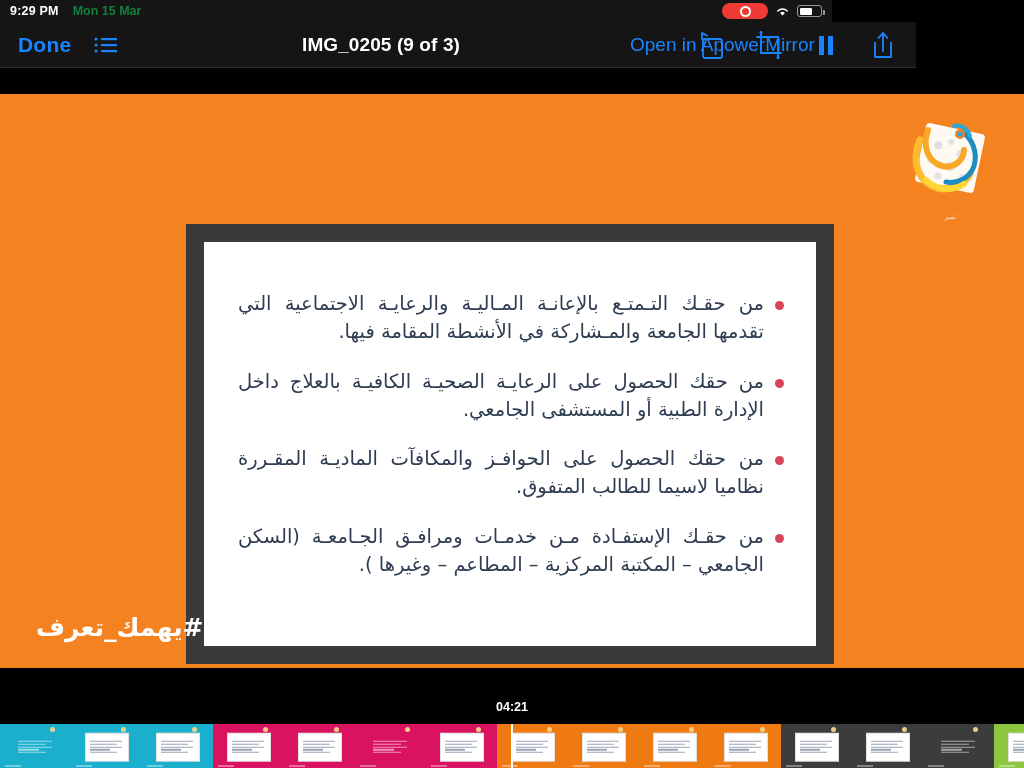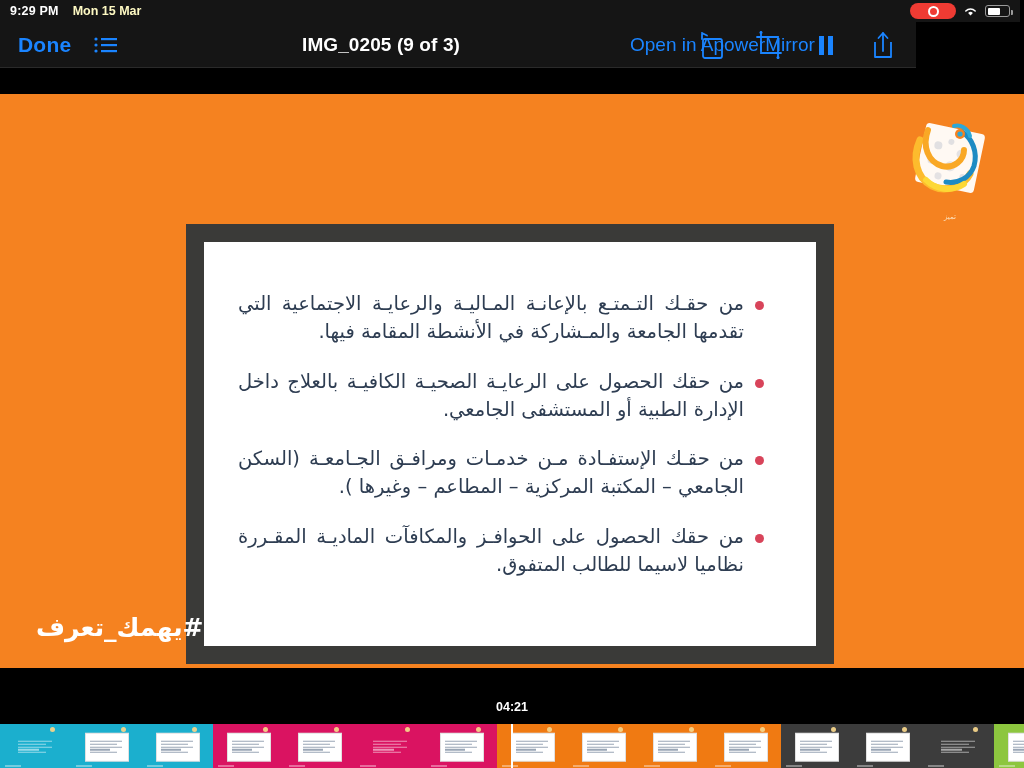--- a/index.html
+++ b/index.html
@@ -3,25 +3,25 @@
 <meta charset="utf-8">
 <style>
   * { margin:0; padding:0; box-sizing:border-box; }
   html,body { width:1024px; height:768px; overflow:hidden; background:#000; }
   body { font-family:"Liberation Sans", sans-serif; }
 
   #app { position:relative; width:1024px; height:768px; background:#000; }
 
   
   .statusbar {
-    position:absolute; top:0; left:0; width:1020px; height:22px;
+    position:absolute; top:0; left:0; width:832px; height:22px;
     background:#151515; display:flex; align-items:center; padding:0 10px;
   }
   .sb-time { color:#fff; font-size:12.5px; font-weight:bold; letter-spacing:.2px; }
-  .sb-date { color:#fef9c3; font-size:12.5px; font-weight:bold; margin-left:14px; }
+  .sb-date { color:#15803d; font-size:12.5px; font-weight:bold; margin-left:14px; }
   .sb-right { margin-left:auto; display:flex; align-items:center; gap:7px; }
   .rec-pill {
     background:#ef3b33; width:46px; height:16px; border-radius:8px;
     display:flex; align-items:center; justify-content:center;
   }
   .rec-ring { width:11px; height:11px; border-radius:50%; border:2px solid #fff; }
   .wifi { position:relative; width:15px; height:11px; }
   .wifi svg { display:block; }
   .batt {
     width:25px; height:12px; border:1.4px solid #9a9a9a; border-radius:3px;
@@ -75,21 +75,21 @@
     position:absolute; bottom:-1px; width:100%; text-align:center;
     font-size:7px; color:#fde8c8; direction:rtl; letter-spacing:.5px; opacity:.92;
   }
 
   
   .card-frame {
     position:absolute; left:186px; top:130px; width:648px; height:440px;
     background:#3a3a38; padding:18px;
   }
   .card {
-    width:100%; height:100%; background:#fff; padding:28px 52px 20px 34px;
+    width:100%; height:100%; background:#fff; padding:28px 32px 20px 34px;
     display:flex; flex-direction:column; justify-content:flex-start;
   }
   .bullets { direction:rtl; width:100%; margin-top:20px; }
   .bullet { display:flex; align-items:flex-start; margin-bottom:21px; }
   .bullet:last-child { margin-bottom:0; }
   .dot {
     width:9px; height:9px; border-radius:50%; background:#d8445a;
     flex:0 0 9px; margin-top:11px; margin-left:11px;
   }
   .btxt {
@@ -244,25 +244,25 @@
             <div class="bullet">
               <span class="dot"></span>
               <span class="btxt">من حقـك التـمتـع بالإعانـة المـاليـة والرعايـة الاجتماعية التي تقدمها الجامعة والمـشاركة في الأنشطة المقامة فيها.</span>
             </div>
             <div class="bullet">
               <span class="dot"></span>
               <span class="btxt">من حقك الحصول على الرعايـة الصحيـة الكافيـة بالعلاج داخل الإدارة الطبية أو المستشفى الجامعي.</span>
             </div>
             <div class="bullet">
               <span class="dot"></span>
-              <span class="btxt">من حقـك الإستفـادة مـن خدمـات ومرافـق الجـامعـة (السكن الجامعي – المكتبة المركزية – المطاعم – وغيرها ).</span>
+              <span class="btxt">من حقك الحصول على الحوافـز والمكافآت الماديـة المقـررة نظاميا لاسيما للطالب المتفوق.</span>
             </div>
             <div class="bullet">
               <span class="dot"></span>
-              <span class="btxt">من حقك الحصول على الحوافـز والمكافآت الماديـة المقـررة نظاميا لاسيما للطالب المتفوق.</span>
+              <span class="btxt">من حقـك الإستفـادة مـن خدمـات ومرافـق الجـامعـة (السكن الجامعي – المكتبة المركزية – المطاعم – وغيرها ).</span>
             </div>
           </div>
         </div>
       </div>
 
       <div class="hashtag">#يهمك_تعرف</div>
     </div>
   </div>
 
   <div class="timeline">

